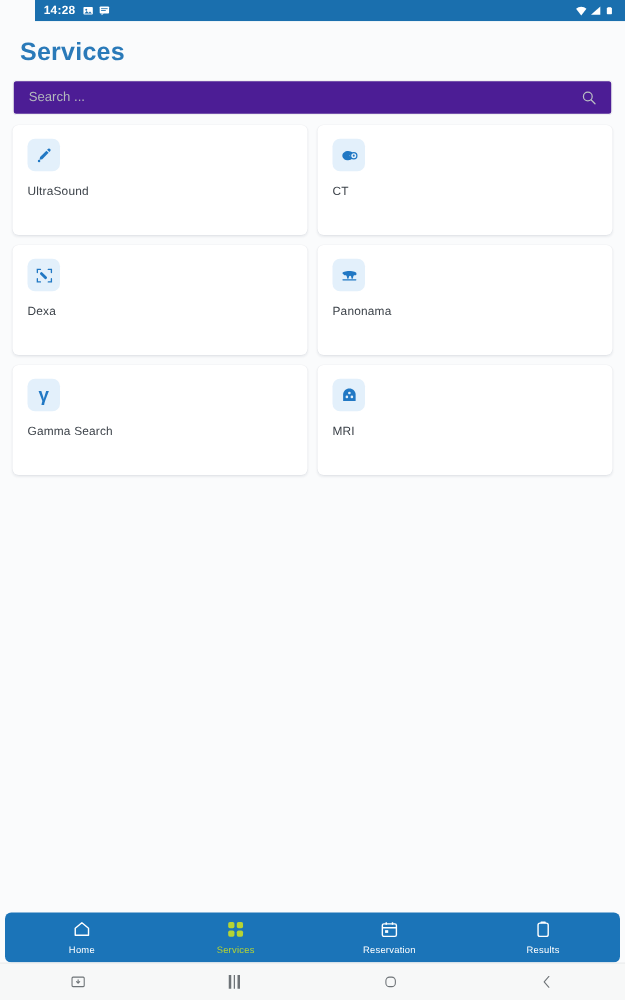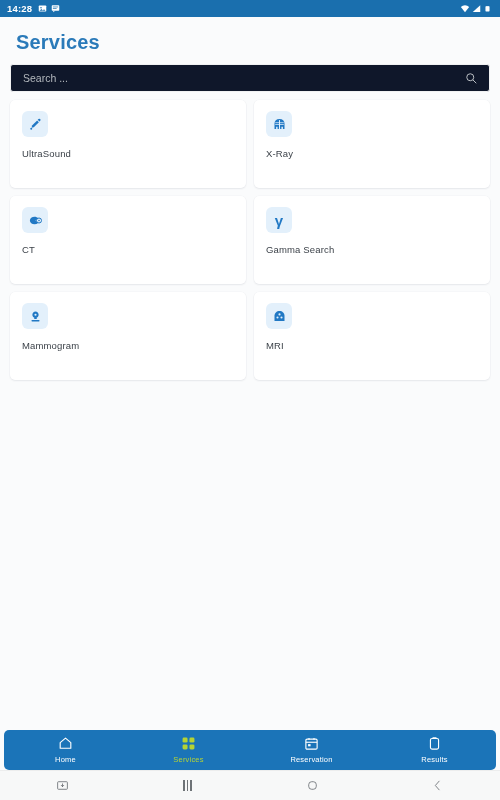--- a/index.html
+++ b/index.html
@@ -8,39 +8,39 @@
     font-family:"Liberation Sans", sans-serif;
     background:#fafbfc;
     overflow:hidden;
   }
   body { position:relative; }
 
   
   .statusbar{
     height:17px; background:#1a6fae; color:#fff;
     display:flex; align-items:center; padding:4px 7px;
-    font-size:9.5px; letter-spacing:.2px;
+    font-size:9.5px; letter-spacing:.2px;margin-left:28px;
   }
   .sb-time{ font-weight:600; font-size:9.5px; }
   .sb-left-icons{ display:flex; align-items:center; gap:4px; margin-left:6px; }
   .sb-spacer{ flex:1; }
   .sb-right-icons{ display:flex; align-items:flex-end; gap:3px; }
   .mini-ico{ width:9px; height:9px; display:block; }
   .mini-ico svg{ display:block; }
 
   
   .page-head{ padding:14px 16px 6px 16px; background:#fafbfc; }
   .page-title{
     font-size:20px; font-weight:700; color:#2a7ab9; letter-spacing:.2px;
   }
 
   
   .search-wrap{ padding:4px 10px 8px 10px; }
   .search-box{
-    height:28px; background:#0f172a; border-radius:3px;
+    height:28px; background:#4c1d95; border-radius:3px;
     display:flex; align-items:center; padding:0 12px;
     border:1px solid #f0f1f2;
   }
   .search-input{
     flex:1; border:0; outline:0; background:transparent;
     font-family:"Liberation Sans", sans-serif;
     font-size:10.5px; color:#9aa0a6;
   }
   .search-input::placeholder{ color:#b3b8bd; }
   .search-icon{ width:12px; height:12px; color:#b9bec3; }
@@ -168,64 +168,61 @@
     <span class="card-ico">
       <svg viewBox="0 0 24 24" width="15" height="15" fill="currentColor">
         <path d="M16.8 3.2a2 2 0 0 1 2.8 2.8l-1.3 1.3-2.8-2.8z"></path>
         <path d="M14.6 5.6l2.8 2.8-8.1 8.1-3.5.7.7-3.5z"></path>
         <circle cx="5.2" cy="18.8" r="1.6"></circle>
       </svg>
     </span>
     <span class="card-label">UltraSound</span>
   </div>
 
-  <div class="card">
-    <span class="card-ico">
-      <svg viewBox="0 0 24 24" width="15" height="15" fill="currentColor">
-        <path d="M12 3c-5 0-8 3.2-8 7.4V19h2.6v-3.4h2.3V19h2.2v-3.4h1.8V19h2.2v-3.4h2.3V19H20v-8.6C20 6.2 17 3 12 3z"></path>
-        <rect x="11.2" y="5" width="1.6" height="11" fill="#e3f0fb"></rect>
-        <rect x="5.2" y="8.6" width="13.6" height="1.2" fill="#e3f0fb"></rect>
-        <rect x="5.2" y="11.6" width="13.6" height="1.2" fill="#e3f0fb"></rect>
-      </svg>
-    </span>
-    <span class="card-label">X-Ray</span>
-  </div>
 
   <div class="card">
     <span class="card-ico">
       <svg viewBox="0 0 24 24" width="15" height="15" fill="currentColor">
         <path d="M3 12c0-3.3 3.4-6 7.5-6 2.3 0 4.4.9 5.7 2.2L12 12l4.2 3.8A8.6 8.6 0 0 1 10.5 18C6.4 18 3 15.3 3 12z"></path>
         <circle cx="17.6" cy="12" r="4" fill="none" stroke="currentColor" stroke-width="1.6"></circle>
         <circle cx="17.6" cy="12" r="1.3"></circle>
       </svg>
     </span>
     <span class="card-label">CT</span>
   </div>
 
 
-
+  <div class="card">
+    <span class="card-ico">
+      <svg viewBox="0 0 24 24" width="15" height="15" fill="none" stroke="currentColor" stroke-width="1.7">
+        <path d="M3 8V4h4M21 8V4h-4M3 16v4h4M21 16v4h-4" stroke-linecap="round"></path>
+        <path d="M9.6 8.4a1.8 1.8 0 1 0-2.4 2.6l4.8 4.6a1.8 1.8 0 1 0 2.6-2.4z" fill="currentColor" stroke="none"></path>
+      </svg>
+    </span>
+    <span class="card-label">Dexa</span>
+  </div>
+
+  <div class="card">
+    <span class="card-ico">
+      <svg viewBox="0 0 24 24" width="15" height="15" fill="currentColor">
+        <path d="M3 9c0-1.7 3.8-3 9-3s9 1.3 9 3v1.6c0 .8-.8 1.2-1.6 1-1.2-.3-2.1.3-2.4 1.6l-.5 2c-.2.9-1.6.9-1.8 0l-.5-2.2c-.3-1.2-2.3-1.2-2.6 0L11 15.2c-.2.9-1.6.9-1.8 0l-.5-2c-.3-1.3-1.2-1.9-2.4-1.6-.8.2-1.6-.2-1.6-1z"></path>
+        <rect x="3" y="16.6" width="18" height="1.6" rx=".8"></rect>
+      </svg>
+    </span>
+    <span class="card-label">Panonama</span>
+  </div>
 
 
   <div class="card">
     <span class="card-ico">
       <span class="glyph">γ</span>
     </span>
     <span class="card-label">Gamma Search</span>
   </div>
 
-  <div class="card">
-    <span class="card-ico">
-      <svg viewBox="0 0 24 24" width="15" height="15" fill="currentColor">
-        <path d="M12 4c-2.8 0-5 2.2-5 5 0 2 1.2 3.8 3 4.6V16h4v-2.4c1.8-.8 3-2.6 3-4.6 0-2.8-2.2-5-5-5z"></path>
-        <circle cx="12" cy="9.2" r="1.7" fill="#e3f0fb"></circle>
-        <rect x="5.5" y="17.6" width="13" height="2.2" rx="1.1"></rect>
-      </svg>
-    </span>
-    <span class="card-label">Mammogram</span>
-  </div>
 
   <div class="card">
     <span class="card-ico">
       <svg viewBox="0 0 24 24" width="15" height="15" fill="currentColor">
         <path d="M12 3C7.6 3 4 6.4 4 10.7V19h16v-8.3C20 6.4 16.4 3 12 3z"></path>
         <circle cx="12" cy="8.6" r="1.7" fill="#e3f0fb"></circle>
         <circle cx="8.8" cy="13.6" r="1.7" fill="#e3f0fb"></circle>
         <circle cx="15.2" cy="13.6" r="1.7" fill="#e3f0fb"></circle>
       </svg>
     </span>

